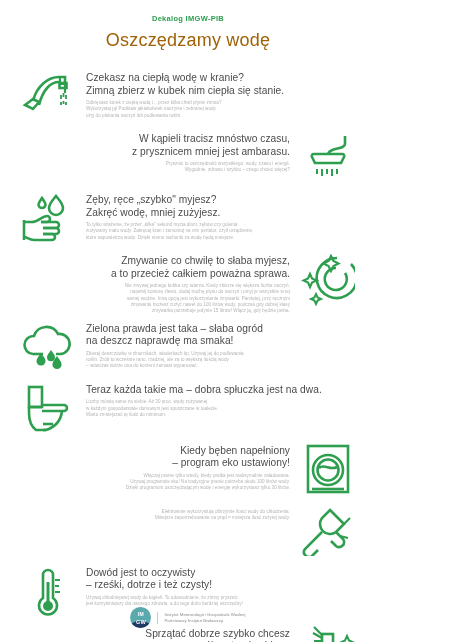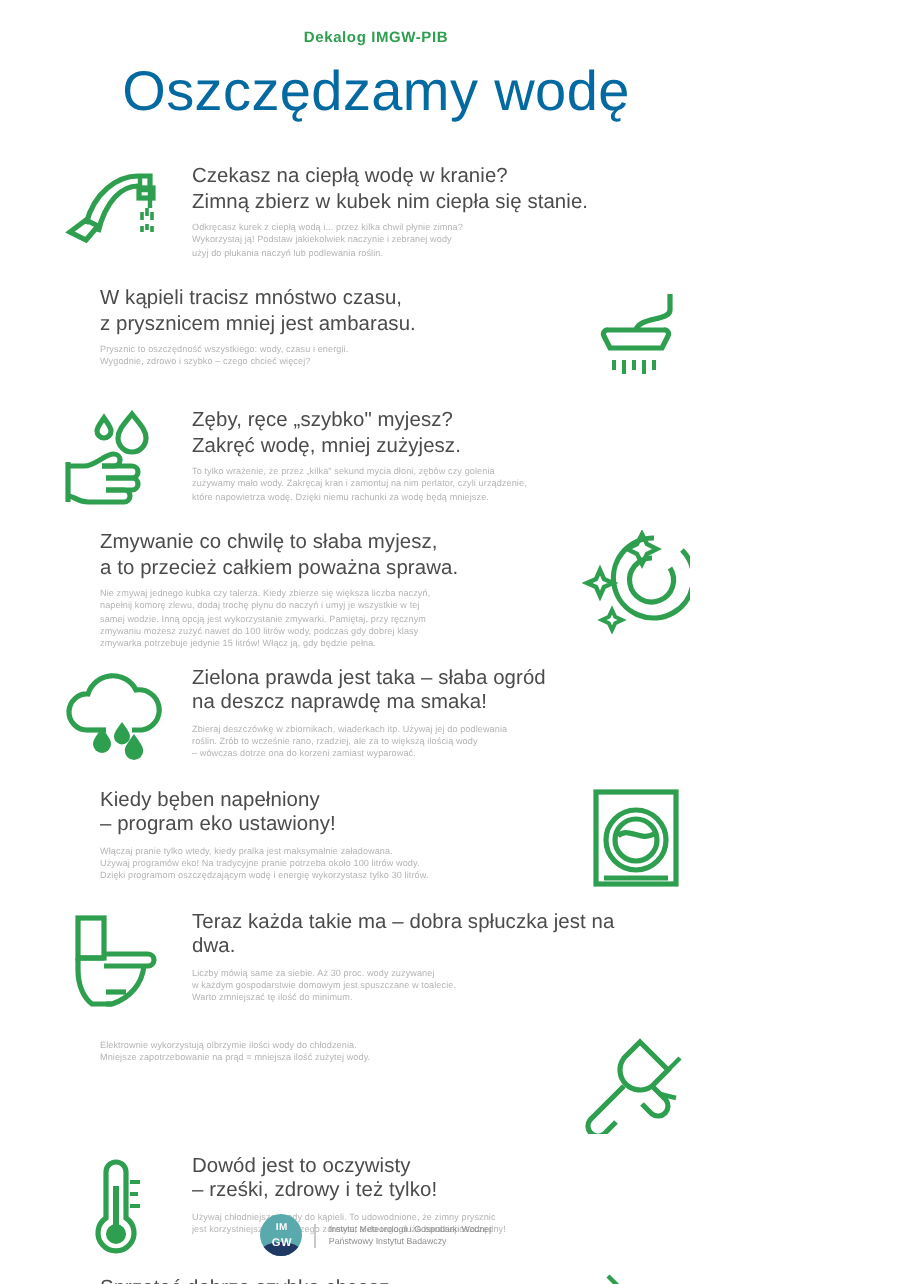--- a/index.html
+++ b/index.html
@@ -12,39 +12,39 @@
   .poster { position: relative; width: 376px; height: 642px; background: #fff; }
 
   
   .header { padding-top: 14px; text-align: center; }
   .eyebrow {
     font-size: 7.5px; color: #2e9e4f; letter-spacing: .3px;
     font-weight: 700;
   }
   .maintitle {
     margin-top: 7px;
-    font-size: 28px; font-weight: 400; color: #0369a1;
+    font-size: 18px; font-weight: 400; color: #a16207;
     letter-spacing: .2px;
   }
 
   
   .items { margin-top: 18px; }
   .item {
     display: flex; align-items: flex-start;
-    padding: 0 22px; margin-bottom: 5px;
+    padding: 0 12px; margin-bottom: 5px;
   }
   .item.right { flex-direction: row-reverse; }
   .icon-cell {
     width: 72px; min-width: 72px; height: 56px;
     display: flex; align-items: center; justify-content: center;
   }
   .icon-cell svg { display: block; }
   .txt-cell { flex: 1; padding-top: 3px; }
   .item.left .txt-cell  { text-align: left;  padding-left: 2px; padding-right: 28px; }
-  .item.right .txt-cell { padding-right: 2px; padding-left: 28px; }
+  .item.right .txt-cell { text-align: right; padding-right: 2px; padding-left: 28px; }
 
   .headline {
     font-size: 10.2px; line-height: 12.6px;
     color: #4b4b4b; font-weight: 400; letter-spacing: .05px;
     white-space: pre-line;
   }
   .body {
     margin-top: 3px;
     font-size: 4.55px; line-height: 6.3px;
     color: #b4b4b4; letter-spacing: .05px;
@@ -183,39 +183,20 @@
       </div>
       <div class="txt-cell">
         <div class="headline">Zielona prawda jest taka – słaba ogród
 na deszcz naprawdę ma smaka!</div>
         <div class="body">Zbieraj deszczówkę w zbiornikach, wiaderkach itp. Używaj jej do podlewania
 roślin. Zrób to wcześnie rano, rzadziej, ale za to większą ilością wody
 – wówczas dotrze ona do korzeni zamiast wyparować.</div>
       </div>
     </div>
 
-    <div class="item right">
-      <div class="icon-cell">
-        <svg width="50" height="54" viewBox="0 0 50 54" fill="none" stroke="#2e9e4f" stroke-width="2.6">
-          <rect x="5" y="3" width="40" height="46"></rect>
-          <circle cx="25" cy="27" r="15"></circle>
-          <circle cx="25" cy="27" r="10.5"></circle>
-          <path d="M16 25 c5 -5 11 3 18 -1"></path>
-          <path d="M9 46 h32"></path>
-        </svg>
-      </div>
-      <div class="txt-cell">
-        <div class="headline">Kiedy bęben napełniony
-– program eko ustawiony!</div>
-        <div class="body">Włączaj pranie tylko wtedy, kiedy pralka jest maksymalnie załadowana.
-Używaj programów eko! Na tradycyjne pranie potrzeba około 100 litrów wody.
-Dzięki programom oszczędzającym wodę i energię wykorzystasz tylko 30 litrów.</div>
-      </div>
-    </div>
-
     <div class="item left">
       <div class="icon-cell">
         <svg width="54" height="50" viewBox="0 0 54 50" fill="none" stroke="#2e9e4f" stroke-width="2.6">
           <rect x="8" y="3" width="13" height="20"></rect>
           <path d="M8 23 h13"></path>
           <path d="M21 21 h22 a3 3 0 0 1 0 6 h-22"></path>
           <path d="M8 23 v6 c0 8 3 14 7 17 h10 c9 -3 15 -10 16 -19"></path>
           <path d="M25 46 h-3"></path>
           <path d="M22 40 h10"></path>
         </svg>
@@ -223,20 +204,39 @@
       <div class="txt-cell">
         <div class="headline">Teraz każda takie ma – dobra spłuczka jest na dwa.</div>
         <div class="body">Liczby mówią same za siebie. Aż 30 proc. wody zużywanej
 w każdym gospodarstwie domowym jest spuszczane w toalecie.
 Warto zmniejszać tę ilość do minimum.</div>
       </div>
     </div>
 
     <div class="item right">
       <div class="icon-cell">
+        <svg width="50" height="54" viewBox="0 0 50 54" fill="none" stroke="#2e9e4f" stroke-width="2.6">
+          <rect x="5" y="3" width="40" height="46"></rect>
+          <circle cx="25" cy="27" r="15"></circle>
+          <circle cx="25" cy="27" r="10.5"></circle>
+          <path d="M16 25 c5 -5 11 3 18 -1"></path>
+          <path d="M9 46 h32"></path>
+        </svg>
+      </div>
+      <div class="txt-cell">
+        <div class="headline">Kiedy bęben napełniony
+– program eko ustawiony!</div>
+        <div class="body">Włączaj pranie tylko wtedy, kiedy pralka jest maksymalnie załadowana.
+Używaj programów eko! Na tradycyjne pranie potrzeba około 100 litrów wody.
+Dzięki programom oszczędzającym wodę i energię wykorzystasz tylko 30 litrów.</div>
+      </div>
+    </div>
+
+    <div class="item right">
+      <div class="icon-cell">
         <svg width="54" height="50" viewBox="0 0 54 50" fill="none" stroke="#2e9e4f" stroke-width="2.6">
           <path d="M29 4 l14 14 -8 8 a10 10 0 0 1 -14 -14 z"></path>
           <path d="M21 26 l-17 17 a5 5 0 0 0 7 7 l6 -6"></path>
           <path d="M35 26 l7 7 a5 5 0 0 1 -7 7 l-5 -5"></path>
           <path d="M43 18 l6 -6 M39 30 l8 2" stroke-width="2.2"></path>
         </svg>
       </div>
       <div class="txt-cell">
         <div class="body">Elektrownie wykorzystują olbrzymie ilości wody do chłodzenia.
 Mniejsze zapotrzebowanie na prąd = mniejsza ilość zużytej wody.</div>
@@ -247,21 +247,21 @@
       <div class="icon-cell">
         <svg width="40" height="52" viewBox="0 0 40 52" fill="none" stroke="#2e9e4f" stroke-width="2.6">
           <path d="M15 32 V9 a5 5 0 0 1 10 0 v23 a9 9 0 1 1 -10 0 z"></path>
           <circle cx="20" cy="40" r="5" fill="#2e9e4f" stroke="none"></circle>
           <path d="M20 36 V16" stroke-width="3"></path>
           <path d="M27 14 h5 M27 20 h4 M27 26 h5" stroke-width="2"></path>
         </svg>
       </div>
       <div class="txt-cell">
         <div class="headline">Dowód jest to oczywisty
-– rześki, zdrowy i też tylko!</div>
+– rześki, dotrze i też czysty!</div>
         <div class="body">Używaj chłodniejszej wody do kąpieli. To udowodnione, że zimny prysznic
 jest korzystniejszy dla naszego zdrowia, a do tego dużo bardziej oszczędny!</div>
       </div>
     </div>
 
     <div class="item right">
       <div class="icon-cell">
         <svg width="54" height="54" viewBox="0 0 54 54" fill="none" stroke="#2e9e4f" stroke-width="2.6">
           <path d="M20 18 h14 a7 7 0 0 1 7 7 v22 a4 4 0 0 1 -4 4 h-16 a4 4 0 0 1 -4 -4 v-22 a7 7 0 0 1 3 -7 z"></path>
           <rect x="21" y="8" width="11" height="10"></rect>

